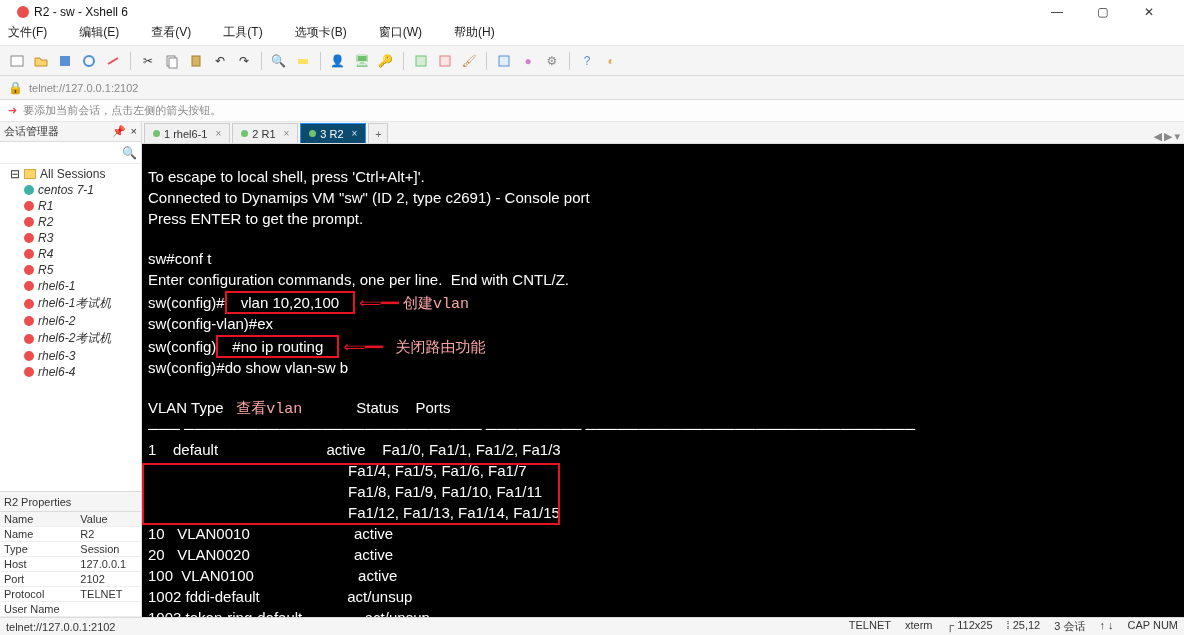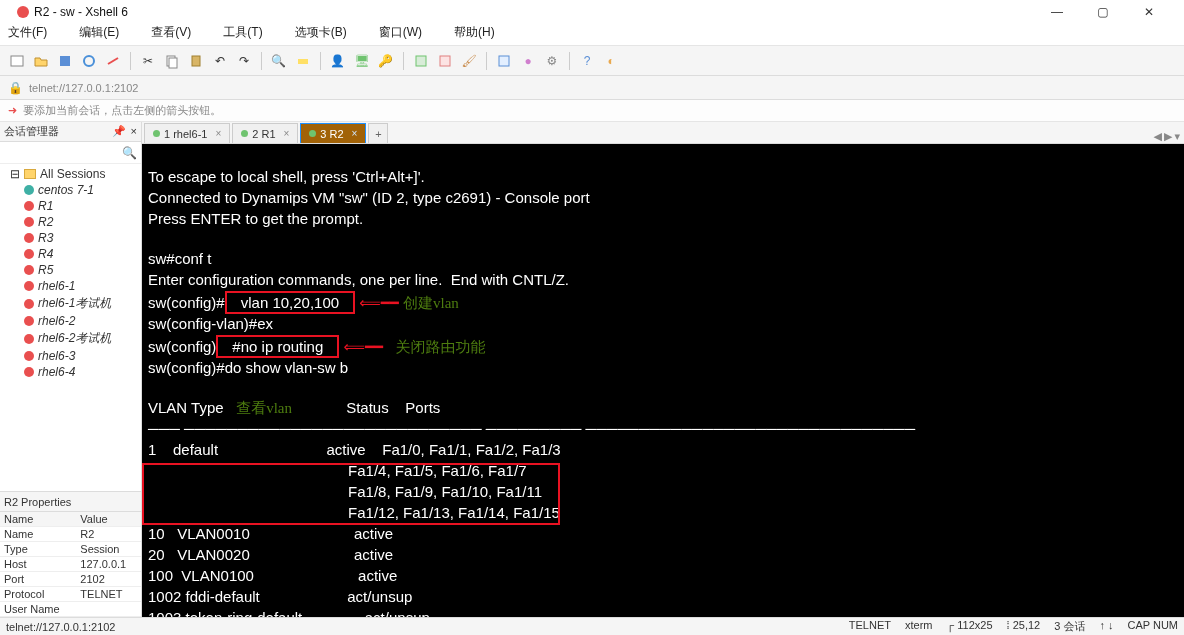--- a/index.html
+++ b/index.html
@@ -31,27 +31,27 @@
 .bullet-teal{width:10px;height:10px;border-radius:50%;background:#3fb0a5;display:inline-block;}
 .folder{width:12px;height:10px;background:#ffd46b;border:1px solid #d8a93e;display:inline-block;}
 .props { border-top:1px solid #dcdcdc; }
 .props table { width:100%; border-collapse:collapse; font-size:11px; }
 .props th, .props td { text-align:left; padding:1px 4px; border-bottom:1px solid #eee; color:#333; }
 .props th { background:#f5f5f5; font-weight:normal; }
 .rightwrap { flex:1; display:flex; flex-direction:column;justify-content:center; }
 .tabs { height:22px; background:#f5f5f5; border-bottom:1px solid #dcdcdc; display:flex; align-items:flex-end; padding-left:2px; }
 .tab { height:20px; padding:0 8px; display:flex; align-items:center; gap:4px; font-size:11px; border:1px solid #ccc; border-bottom:none; background:#f0f0f0; margin-right:2px; }
 .tab .dot { width:7px; height:7px; border-radius:50%; display:inline-block; }
-.tab.active { background:#a16207; color:#fff; border-color:#1e90ff; }
+.tab.active { background:#0c4a6e; color:#fff; border-color:#1e90ff; }
 .tab .close { margin-left:4px; color:#888; font-size:10px; }
 .tab.active .close { color:#cfe7ff; }
 .tab.add { width:20px; justify-content:center; color:#666; }
 .tabnav { margin-left:auto; display:flex; gap:2px; padding-right:4px; color:#888; font-size:11px; }
 .term { flex:1; background:#000; color:#fff; font-family:"Consolas","Courier New",monospace; font-size:15px; line-height:19px; padding:4px 6px; position:relative; white-space:pre; overflow:hidden; }
-.term .anno { color:#4d7c0f; font-family:Liberation Serif, serif; }
+.term .anno { color:#fca5a5; font-family:Liberation Mono, monospace; }
 .term .box-red { border:2px solid #e91222; display:inline-block; padding:0 14px; line-height:19px; }
 .term .underline { }
 .term .bigbox { position:absolute; border:2px solid #e91222; }
 .status { height:18px; background:#f5f5f5; border-top:1px solid #dcdcdc; display:flex; align-items:center; font-size:11px; color:#333; padding:0 6px; gap:16px; }
 .status .r { margin-left:auto; display:flex; gap:14px; }
 .arrow-red { color:#e91222; }
 </style>
 </head>
 <body>
 

